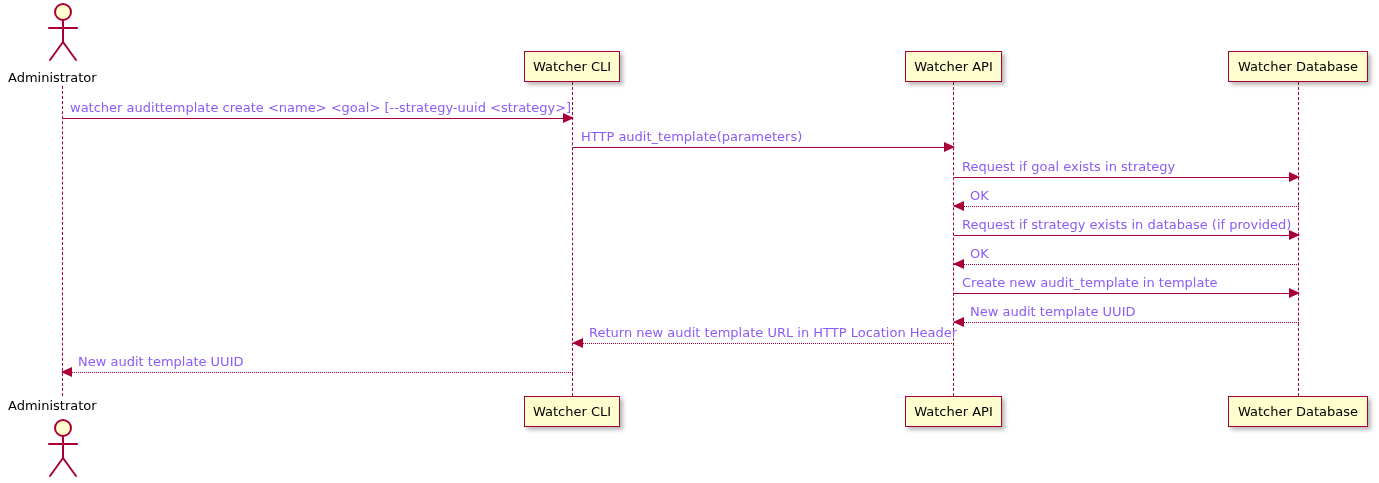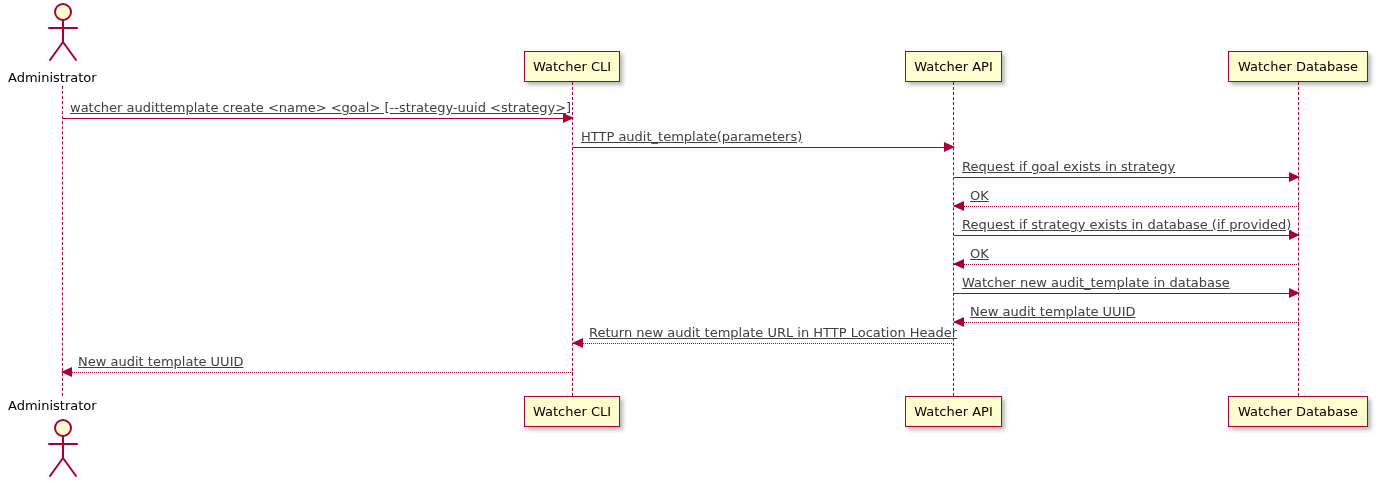--- a/index.html
+++ b/index.html
@@ -84,24 +84,23 @@
   .msg.left .head {
     left: -1px;
     border-top: 5px solid transparent;
     border-bottom: 5px solid transparent;
     border-right: 11px solid #A80036;
   }
   .msg .label {
     position: absolute;
     bottom: 4px;
     font-size: 13px;
-    color: #404040;
+    color: #8b5cf6;
     white-space: nowrap;
     line-height: 1;
-    text-decoration: underline;
   }
   .msg.right .label { left: 8px; }
   .msg.left  .label { left: 16px; text-align: right; }
 </style>
 </head>
 <body>
 
 <div id="diagram">
 
   <div class="lifeline" style="left:62px; top:86px; height:310px;"></div>
@@ -175,21 +174,21 @@
 
   <div class="msg dotted left" style="left:954px; top:264px; width:345px;">
     <div class="line"></div>
     <div class="head"></div>
     <div class="label">OK</div>
   </div>
 
   <div class="msg solid right" style="left:954px; top:293px; width:345px;">
     <div class="line"></div>
     <div class="head"></div>
-    <div class="label">Watcher new audit_template in database</div>
+    <div class="label">Create new audit_template in template</div>
   </div>
 
   <div class="msg dotted left" style="left:954px; top:322px; width:345px;">
     <div class="line"></div>
     <div class="head"></div>
     <div class="label">New audit template UUID</div>
   </div>
 
   <div class="msg dotted left" style="left:573px; top:343px; width:381px;">
     <div class="line"></div>

